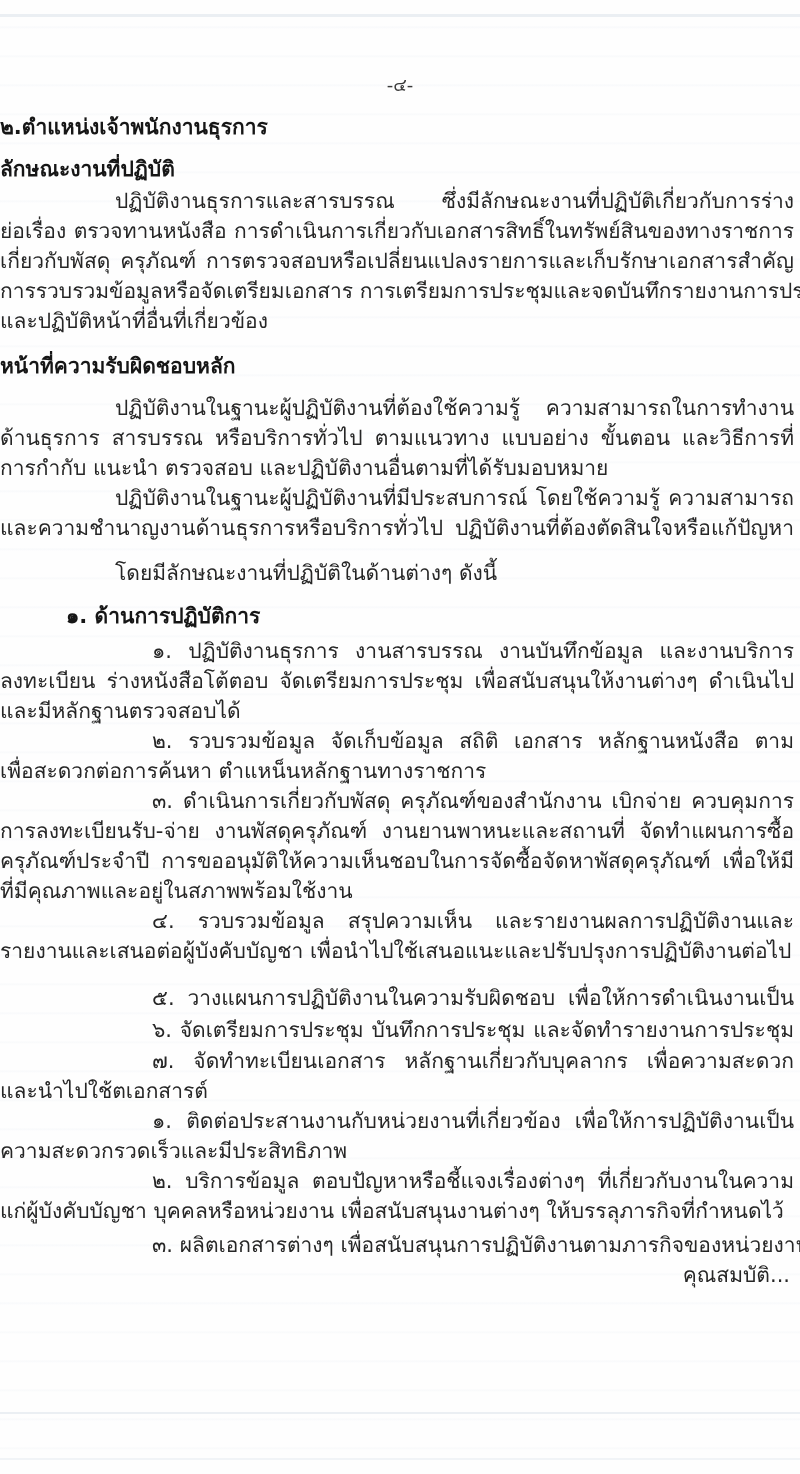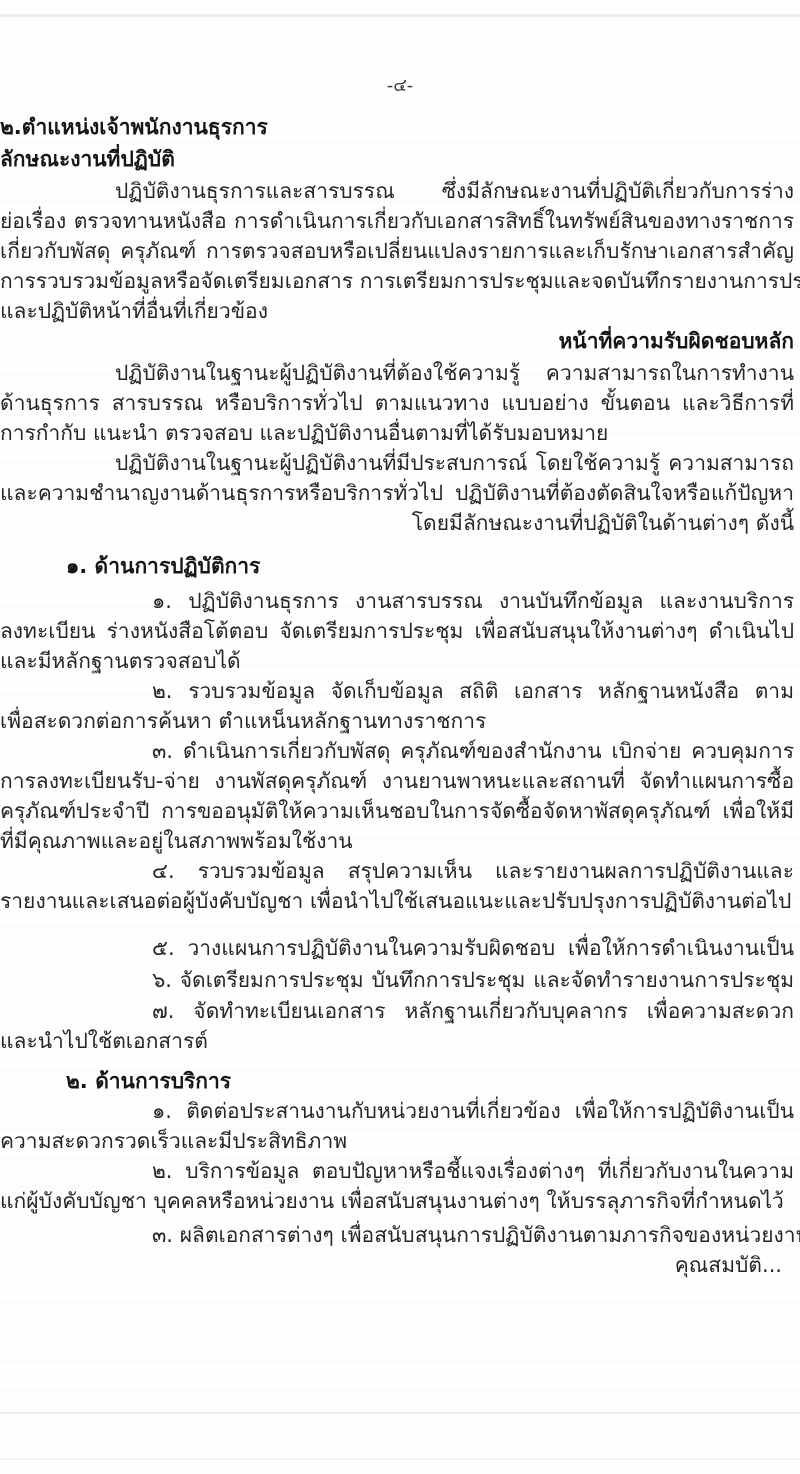--- a/index.html
+++ b/index.html
@@ -31,28 +31,28 @@
   .ln{
     line-height:30px;
     font-size:21px;
     padding-right:6px;
     white-space:nowrap;
     color:#262626;
   }
   .fill{white-space:normal;text-align:justify;text-align-last:justify;overflow:hidden;max-height:30px;}
   .b{font-weight:bold;color:#161616;}
   .c{text-align:center;padding-right:0;}
-  .r{text-align:right;padding-right:18px;}
+  .r{text-align:right;padding-right:10px;}
   .pagenum{font-size:18px;color:#3a3a3a;}
   .ind-para{padding-left:115px;}
   .ind-head{padding-left:66px;}
   .ind-item{padding-left:152px;}
-  .mt1{margin-top:1px;}.mt2{margin-top:2px;}.mt3{margin-top:2px;}
+  .mt1{margin-top:1px;}.mt2{margin-top:2px;}.mt3{margin-top:12px;}
   .mt4{margin-top:4px;}.mt5{margin-top:5px;}.mt10{margin-top:10px;}
-  .mt12{margin-top:12px;}.mt13{margin-top:13px;}.mt15{text-align:right;}
+  .mt12{margin-top:12px;}.mt13{margin-top:13px;}.mt15{margin-top:15px;}
   .mt17{margin-top:17px;}
 </style>
 </head>
 <body>
 
 <div class="page">
   <div class="scan-streak streak-top"></div>
   <div class="scan-streak streak-b1"></div>
   <div class="scan-streak streak-b2"></div>
 
@@ -118,21 +118,20 @@
 
     <div class="mt2">
       <div class="ln ind-item fill">๖. จัดเตรียมการประชุม บันทึกการประชุม และจัดทำรายงานการประชุมเพื่อให้</div>
     </div>
 
     <div class="mt1">
       <div class="ln ind-item fill">๗. จัดทำทะเบียนเอกสาร หลักฐานเกี่ยวกับบุคลากร เพื่อความสะดวกรวดเร็วในการค้นหา</div>
       <div class="ln">และนำไปใช้ตเอกสารต์</div>
     </div>
 
-    <div class="ln b ind-head mt10">๒. ด้านการบริการ</div>
 
     <div>
       <div class="ln ind-item fill">๑. ติดต่อประสานงานกับหน่วยงานที่เกี่ยวข้อง เพื่อให้การปฏิบัติงานเป็นไปด้วย</div>
       <div class="ln">ความสะดวกรวดเร็วและมีประสิทธิภาพ</div>
     </div>
 
     <div>
       <div class="ln ind-item fill">๒. บริการข้อมูล ตอบปัญหาหรือชี้แจงเรื่องต่างๆ ที่เกี่ยวกับงานในความรับผิดชอบ</div>
       <div class="ln">แก่ผู้บังคับบัญชา บุคคลหรือหน่วยงาน เพื่อสนับสนุนงานต่างๆ ให้บรรลุภารกิจที่กำหนดไว้</div>
     </div>

